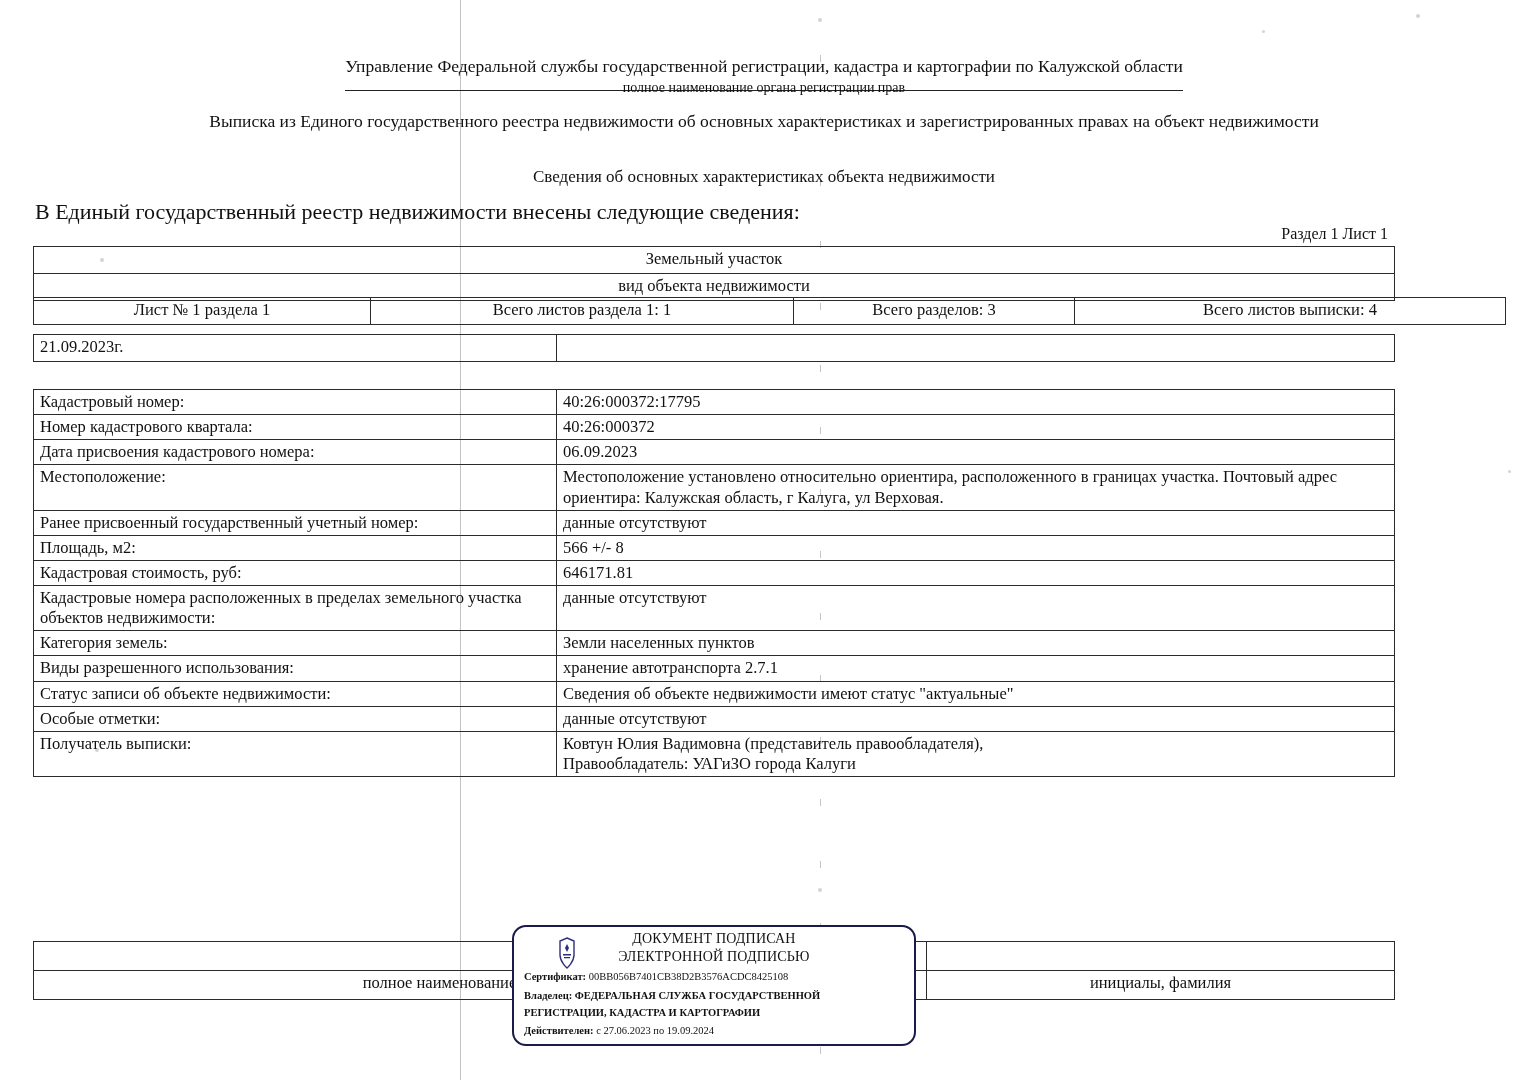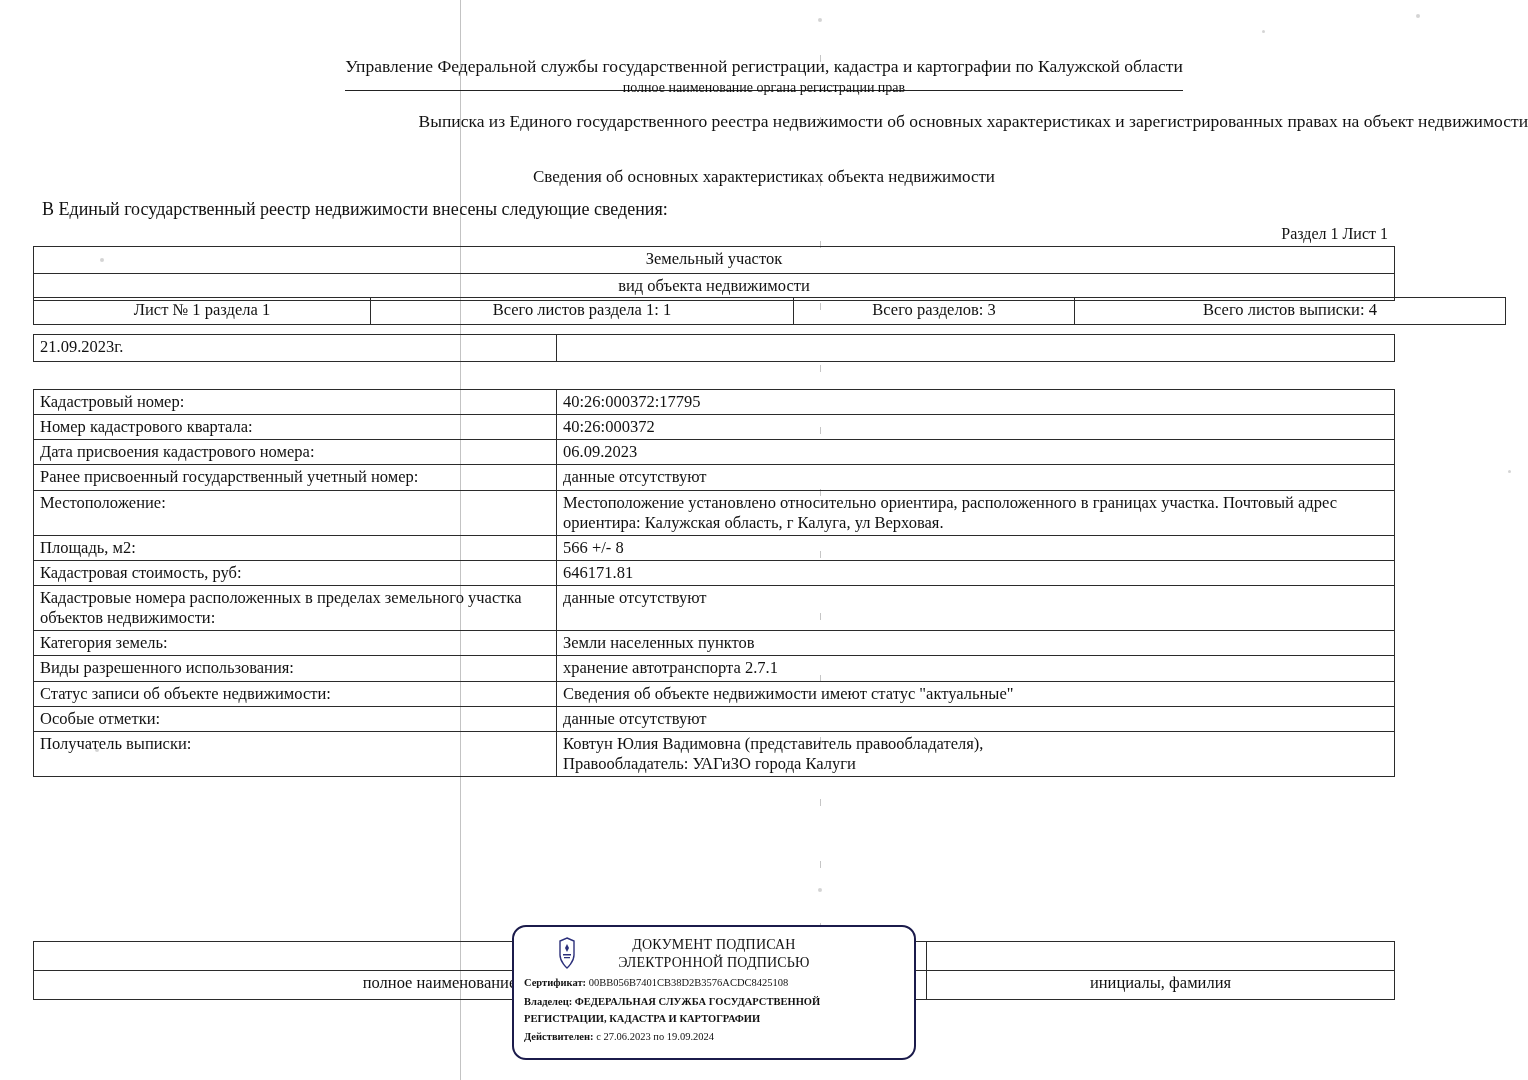--- a/index.html
+++ b/index.html
@@ -62,35 +62,35 @@
     position: absolute;
     left: 0; right: 0;
     top: 80px;
     text-align: center;
     font-size: 14px;
   }
   .line-2 {
     position: absolute;
     left: 0; right: 0;
     top: 111px;
-    text-align: right;
+    text-align: center;
     font-size: 17.5px;
   }
   .line-3 {
     position: absolute;
     left: 0; right: 0;
     top: 167px;
     text-align: center;
     font-size: 17px;
   }
   .line-4 {
     position: absolute;
-    left: 42px;
+    left: 35px;
     top: 199px;
-    font-size: 18px;
+    font-size: 22px;
   }
   .razdel {
     position: absolute;
     right: 140px;
     top: 225px;
     font-size: 16px;
   }
 
   table.doc {
     position: absolute;
@@ -126,26 +126,26 @@
   #tbl-foot { left: 33px; top: 941px; width: 1362px; }
   #tbl-foot td { height: 24px; }
   #tbl-foot td.blank { border: 1px solid #2b2b2b; }
 
   
   .stamp {
     position: absolute;
     left: 512px;
     top: 925px;
     width: 404px;
-    height: 135px;
+    height: 121px;
     border: 2.5px solid #1b1b4b;
     border-radius: 14px;
     background: #ffffff;
     box-sizing: border-box;
-    padding: 6px 10px 4px 10px;
+    padding: 0 10px 4px 10px;
     overflow: hidden;
   }
   .stamp .st-l1, .stamp .st-l2 {
     text-align: center;
     font-size: 14px;
     letter-spacing: .2px;
   }
   .stamp .st-l1 { margin-top: 4px; }
   .stamp .st-l2 { margin-top: 2px; }
   .stamp .st-small {
@@ -228,26 +228,26 @@
     </tr>
     <tr>
       <td class="k">Номер кадастрового квартала:</td>
       <td>40:26:000372</td>
     </tr>
     <tr>
       <td class="k">Дата присвоения кадастрового номера:</td>
       <td>06.09.2023</td>
     </tr>
     <tr>
+      <td class="k">Местоположение:</td>
+      <td style="white-space:pre-line;">Местоположение установлено относительно ориентира, расположенного в границах участка. Почтовый адрес ориентира: Калужская область, г Калуга, ул Верховая.</td>
+    </tr>
+    <tr>
       <td class="k">Ранее присвоенный государственный учетный номер:</td>
       <td>данные отсутствуют</td>
-    </tr>
-    <tr>
-      <td class="k">Местоположение:</td>
-      <td style="white-space:pre-line;">Местоположение установлено относительно ориентира, расположенного в границах участка. Почтовый адрес ориентира: Калужская область, г Калуга, ул Верховая.</td>
     </tr>
     <tr>
       <td class="k">Площадь, м2:</td>
       <td>566 +/- 8</td>
     </tr>
     <tr>
       <td class="k">Кадастровая стоимость, руб:</td>
       <td>646171.81</td>
     </tr>
     <tr>

